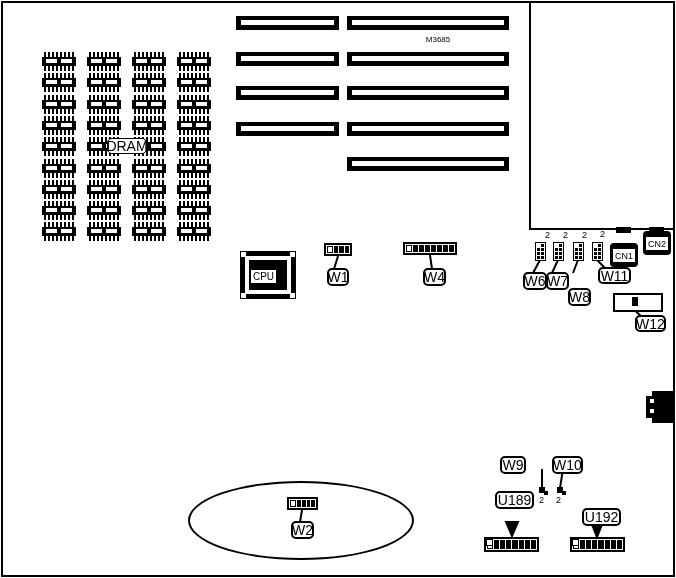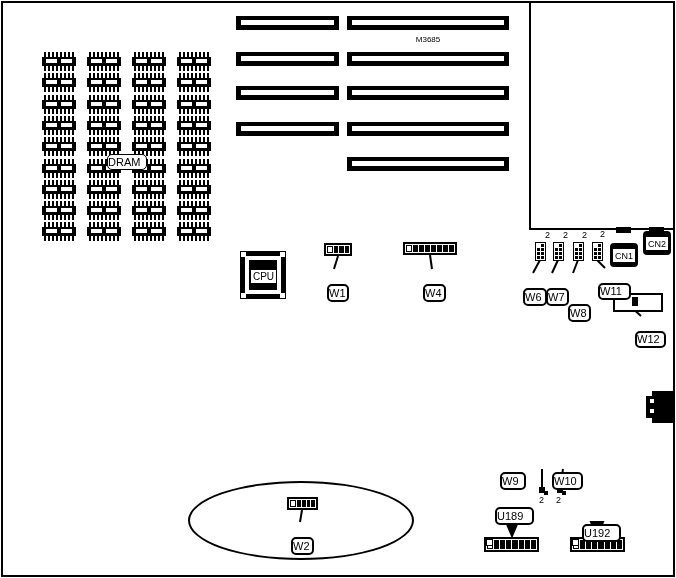--- a/index.html
+++ b/index.html
@@ -16,21 +16,21 @@
     background-image:
       linear-gradient(#fff,#fff),
       linear-gradient(#fff,#fff),
       linear-gradient(90deg,#fff 0 2px,#000 2px 4px),
       linear-gradient(90deg,#fff 0 2px,#000 2px 4px);
     background-repeat:no-repeat,no-repeat,repeat-x,repeat-x;
     background-size:11px 4px,11px 4px,4px 5px,4px 5px;
     background-position:4px 7px,19px 7px,0 0,0 100%;}
   
   .labelbox{background:#fff;border:2px solid #000;border-radius:5px;display:flex;
-            align-items:center;justify-content:flex-start;font-size:11px;line-height:1;z-index:3;margin-top:16px;}
+            align-items:center;justify-content:center;font-size:14px;line-height:1;z-index:3;}
   .lb1{border-width:1px;}
   
   .jblock{background:#fff;border:2px solid #000;display:flex;gap:1px;padding:1px;box-sizing:border-box;z-index:2;}
   .jcell{flex:1;background:#000;}
   .jcell.open{flex:0 0 4px;background:#fff;border:1px solid #000;}
   .mark{position:absolute;left:0;top:0;width:5px;height:5px;background:#fff;border:1px solid #000;z-index:3;}
   
   .pinblock{background:#fff;border:1px solid #000;display:grid;grid-template-columns:1fr 1fr;
             grid-auto-rows:1fr;gap:1px;padding:1px;box-sizing:border-box;z-index:2;}
   .pcell{background:#000;}
@@ -60,27 +60,27 @@
 </style>
 </head>
 <body>
 
 <div id="stage">
   <div class="frame"></div>
 
   <div class="abs ln" style="left:529px;top:2px;width:2px;height:228px;"></div>
   <div class="abs ln" style="left:529px;top:228px;width:144px;height:2px;"></div>
 
-  <div class="abs m3685" style="left:403px;top:35px;width:50px;text-align:center;">M3685</div>
+  <div class="abs m3685" style="left:413px;top:35px;width:50px;text-align:center;">M3685</div>
 
   <div class="abs labelbox lb1" style="left:107px;top:138px;width:38px;height:14px;">
     <span>DRAM</span>
   </div>
 
-  <div class="abs cpu" style="left:240px;top:251px;width:46px;height:48px;">
+  <div class="abs cpu" style="left:240px;top:251px;width:56px;height:48px;">
     <div class="cpu-notch" style="left:1px;top:1px;"></div>
     <div class="cpu-notch" style="right:1px;top:1px;"></div>
     <div class="cpu-notch" style="left:1px;bottom:1px;"></div>
     <div class="cpu-notch" style="right:1px;bottom:1px;"></div>
     <div class="cpu-ring"></div>
     <div class="cpu-core"></div>
     <div class="cpu-label">CPU</div>
   </div>
 
   <div id="w1-block" class="abs jblock" style="left:324px;top:243px;width:28px;height:13px;">

